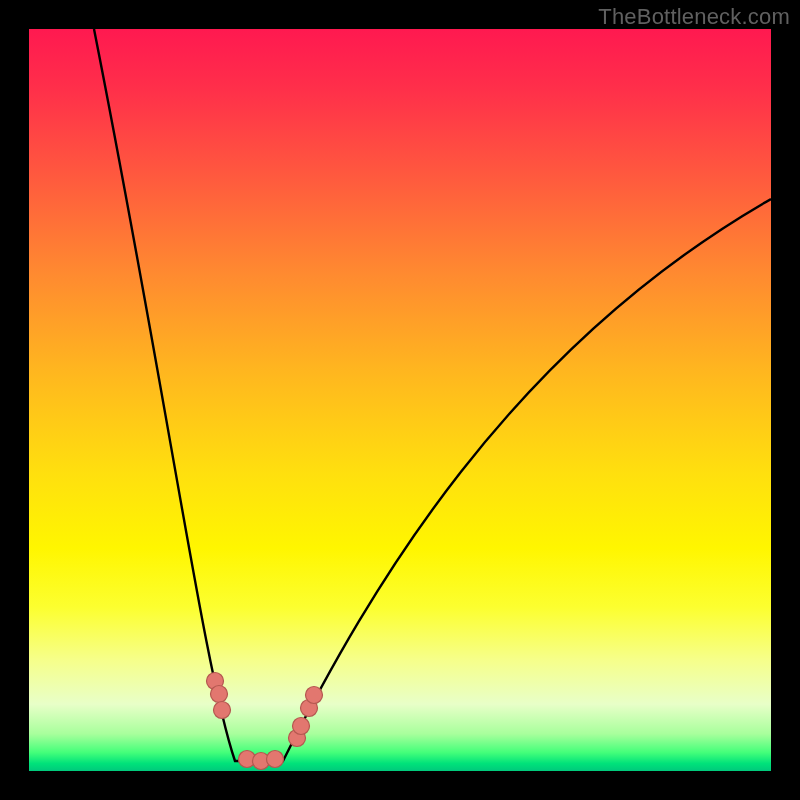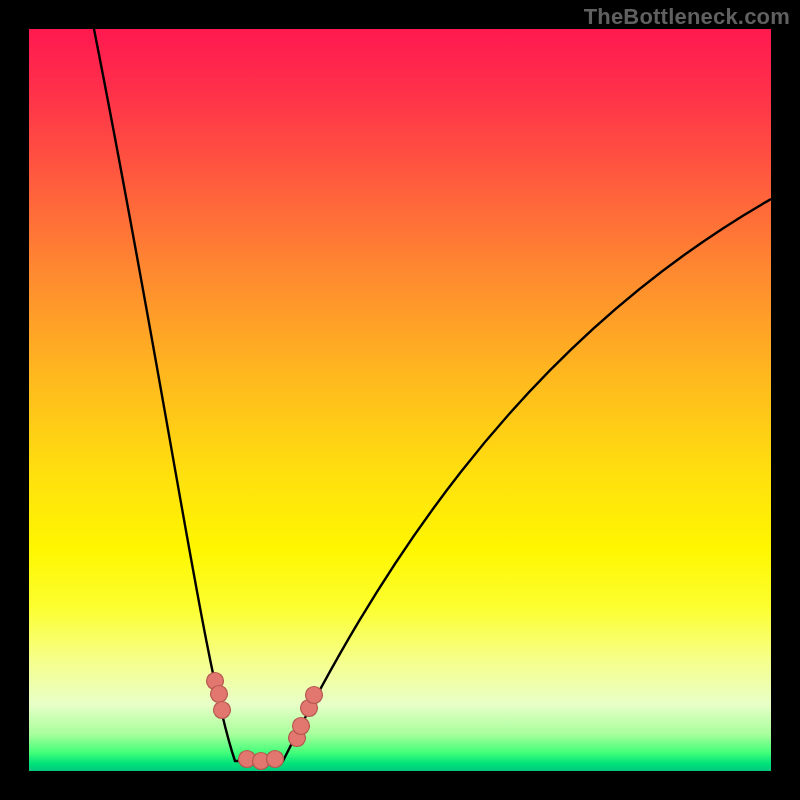--- a/index.html
+++ b/index.html
@@ -46,21 +46,21 @@
       #00c97c 100%
     );
   }
   .watermark {
     position: absolute;
     top: 4px;
     right: 10px;
     color: #606060;
     font-size: 22px;
     letter-spacing: 0.2px;
-    font-weight: 700;
+    font-weight: 400;
     user-select: none;
   }
   svg.curve {
     position: absolute;
     left: 0; top: 0;
     width: 100%; height: 100%;
   }
   .marker {
     fill: #e2776f;
     stroke: #b45850;

